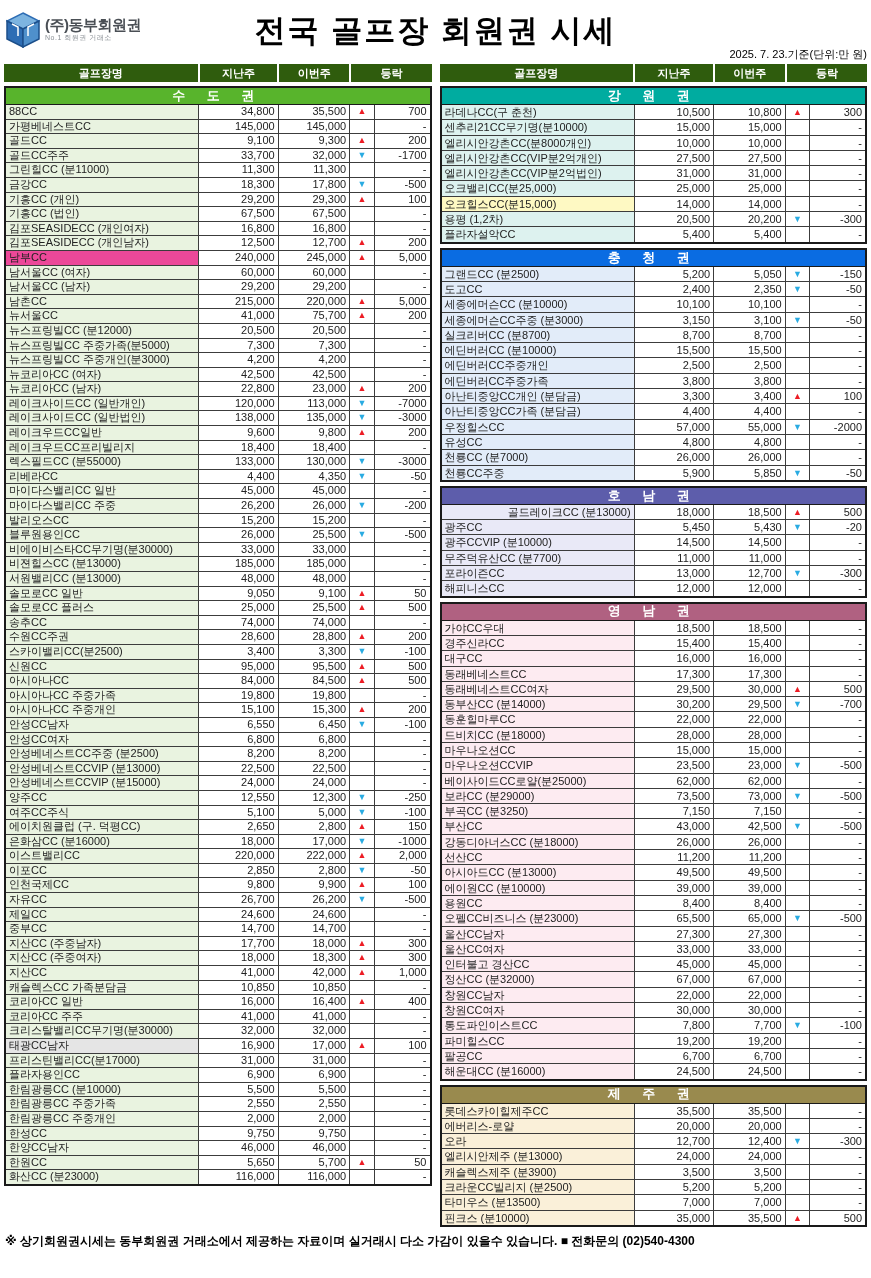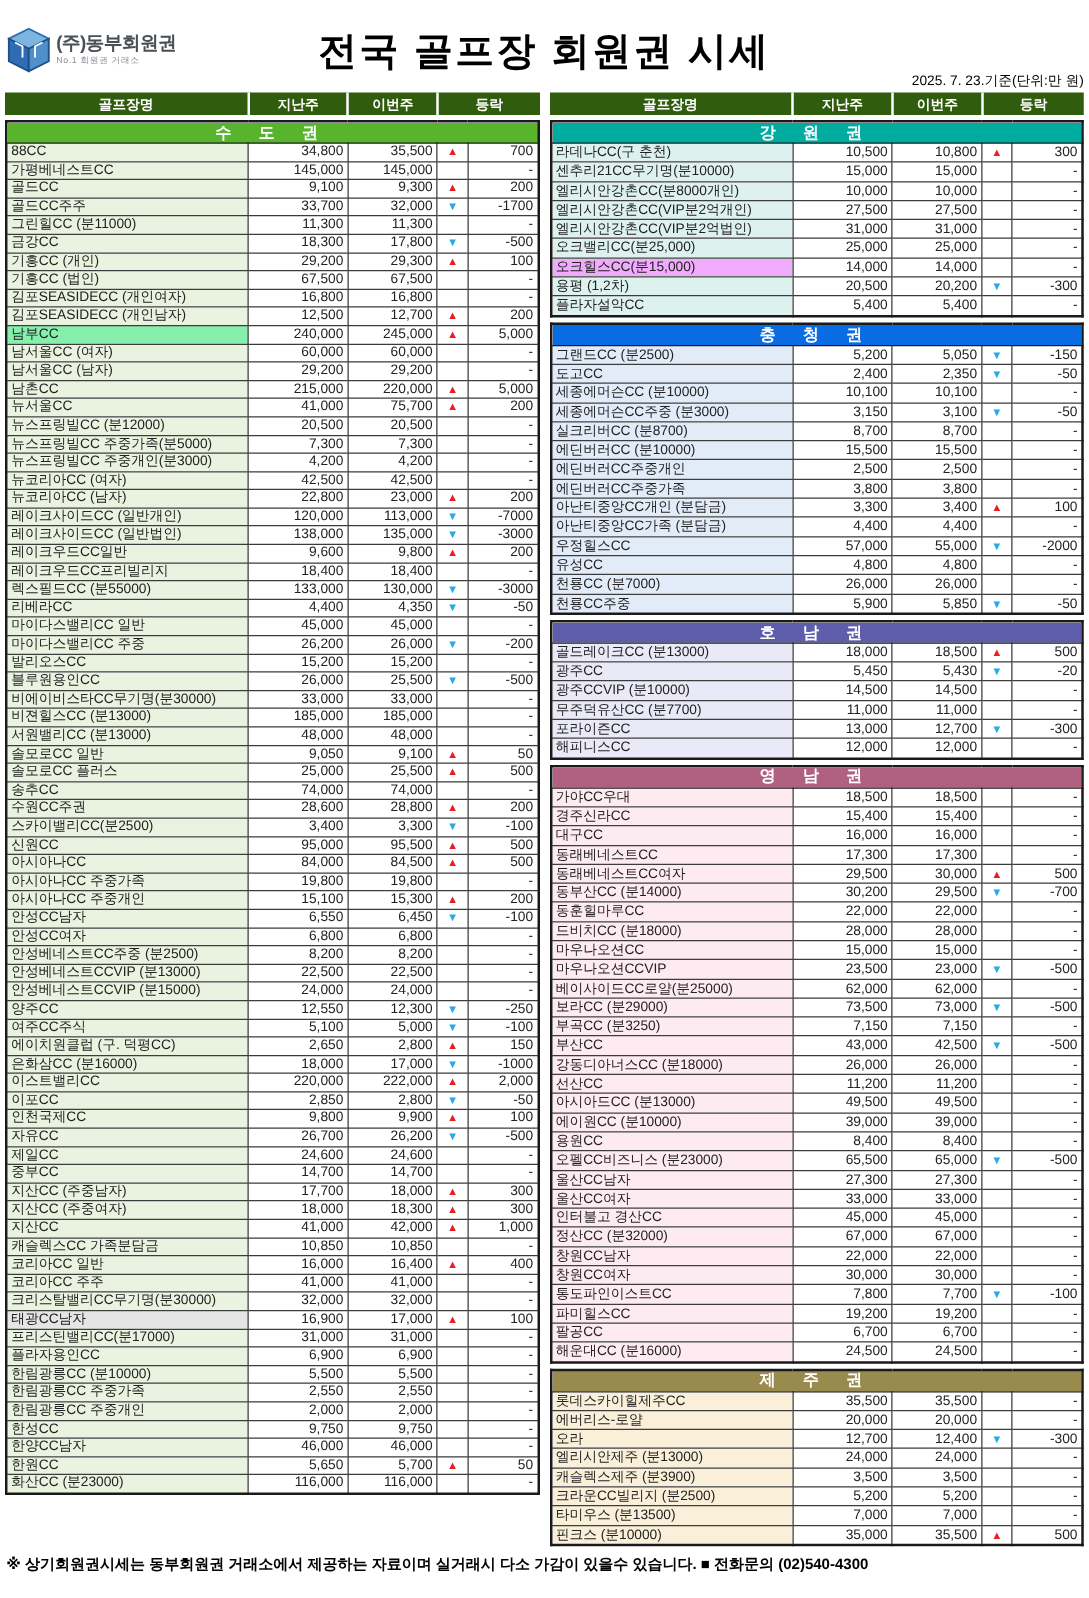--- a/index.html
+++ b/index.html
@@ -1,17 +1,17 @@
 <!DOCTYPE html>
 <html><head>
 <meta charset="utf-8">
 <style>
   html,body{margin:0;padding:0;background:#fff;}
   body{width:871px;height:1278px;font-family:"Liberation Sans","DejaVu Sans",sans-serif;color:#111;overflow:hidden;}
-  .page{position:relative;padding:14px 4px 0 4px;}
+  .page{position:relative;padding:4px 4px 0 4px;}
   
   .hdr{position:relative;height:56px;}
   .logo{position:absolute;left:2px;top:8px;display:flex;align-items:center;gap:5px;}
   .logo-cube{width:34px;height:36px;}
   .logo-name{font-size:15px;font-weight:bold;color:#4a4f55;letter-spacing:-0.5px;line-height:16px;}
   .logo-sub{font-size:7px;color:#8a8f95;letter-spacing:0.5px;}
   .title{margin:0;text-align:center;font-size:31px;font-weight:bold;letter-spacing:2px;padding-top:6px;color:#000;}
   .date-note{position:absolute;right:0;bottom:-2px;font-size:11px;color:#000;}
   
   .tables{display:flex;gap:8px;margin-top:4px;}
@@ -150,21 +150,21 @@
               <td class="chg-cell">-</td>
             </tr>
             <tr>
               <td class="name-cell" style="background: rgb(233, 243, 224);">김포SEASIDECC (개인남자)</td>
               <td class="num-cell">12,500</td>
               <td class="num-cell">12,700</td>
               <td class="arrow-cell up">▲</td>
               <td class="chg-cell">200</td>
             </tr>
             <tr>
-              <td class="name-cell" style="background: #86efac; margin-top: 16px;">남부CC</td>
+              <td class="name-cell" style="background: #ec4899; margin-top: 16px;">남부CC</td>
               <td class="num-cell">240,000</td>
               <td class="num-cell">245,000</td>
               <td class="arrow-cell up">▲</td>
               <td class="chg-cell">5,000</td>
             </tr>
             <tr>
               <td class="name-cell" style="background: rgb(233, 243, 224);">남서울CC (여자)</td>
               <td class="num-cell">60,000</td>
               <td class="num-cell">60,000</td>
               <td class="arrow-cell"></td>
@@ -672,21 +672,21 @@
               <td class="chg-cell">-</td>
             </tr>
             <tr>
               <td class="name-cell" style="background: rgb(221, 242, 239);">오크밸리CC(분25,000)</td>
               <td class="num-cell">25,000</td>
               <td class="num-cell">25,000</td>
               <td class="arrow-cell"></td>
               <td class="chg-cell">-</td>
             </tr>
             <tr>
-              <td class="name-cell" style="background: #f0abfc;">오크힐스CC(분15,000)</td>
+              <td class="name-cell" style="background: #fef9c3;">오크힐스CC(분15,000)</td>
               <td class="num-cell">14,000</td>
               <td class="num-cell">14,000</td>
               <td class="arrow-cell"></td>
               <td class="chg-cell">-</td>
             </tr>
             <tr>
               <td class="name-cell" style="background: rgb(221, 242, 239);">용평 (1,2차)</td>
               <td class="num-cell">20,500</td>
               <td class="num-cell">20,200</td>
               <td class="arrow-cell down">▼</td>
@@ -819,21 +819,21 @@
             <col style="width: 18.7%;">
             <col style="width: 16.8%;">
             <col style="width: 5.8%;">
             <col style="width: 13.2%;">
           </colgroup>
           <tbody>
             <tr>
               <td class="section-cell" colspan="5" style="background: rgb(93, 93, 171);">호 남 권</td>
             </tr>
             <tr>
-              <td class="name-cell" style="background: rgb(233, 233, 247);">골드레이크CC (분13000)</td>
+              <td class="name-cell" style="background: rgb(233, 233, 247); text-align: right;">골드레이크CC (분13000)</td>
               <td class="num-cell">18,000</td>
               <td class="num-cell">18,500</td>
               <td class="arrow-cell up">▲</td>
               <td class="chg-cell">500</td>
             </tr>
             <tr>
               <td class="name-cell" style="background: rgb(233, 233, 247);">광주CC</td>
               <td class="num-cell">5,450</td>
               <td class="num-cell">5,430</td>
               <td class="arrow-cell down">▼</td>

